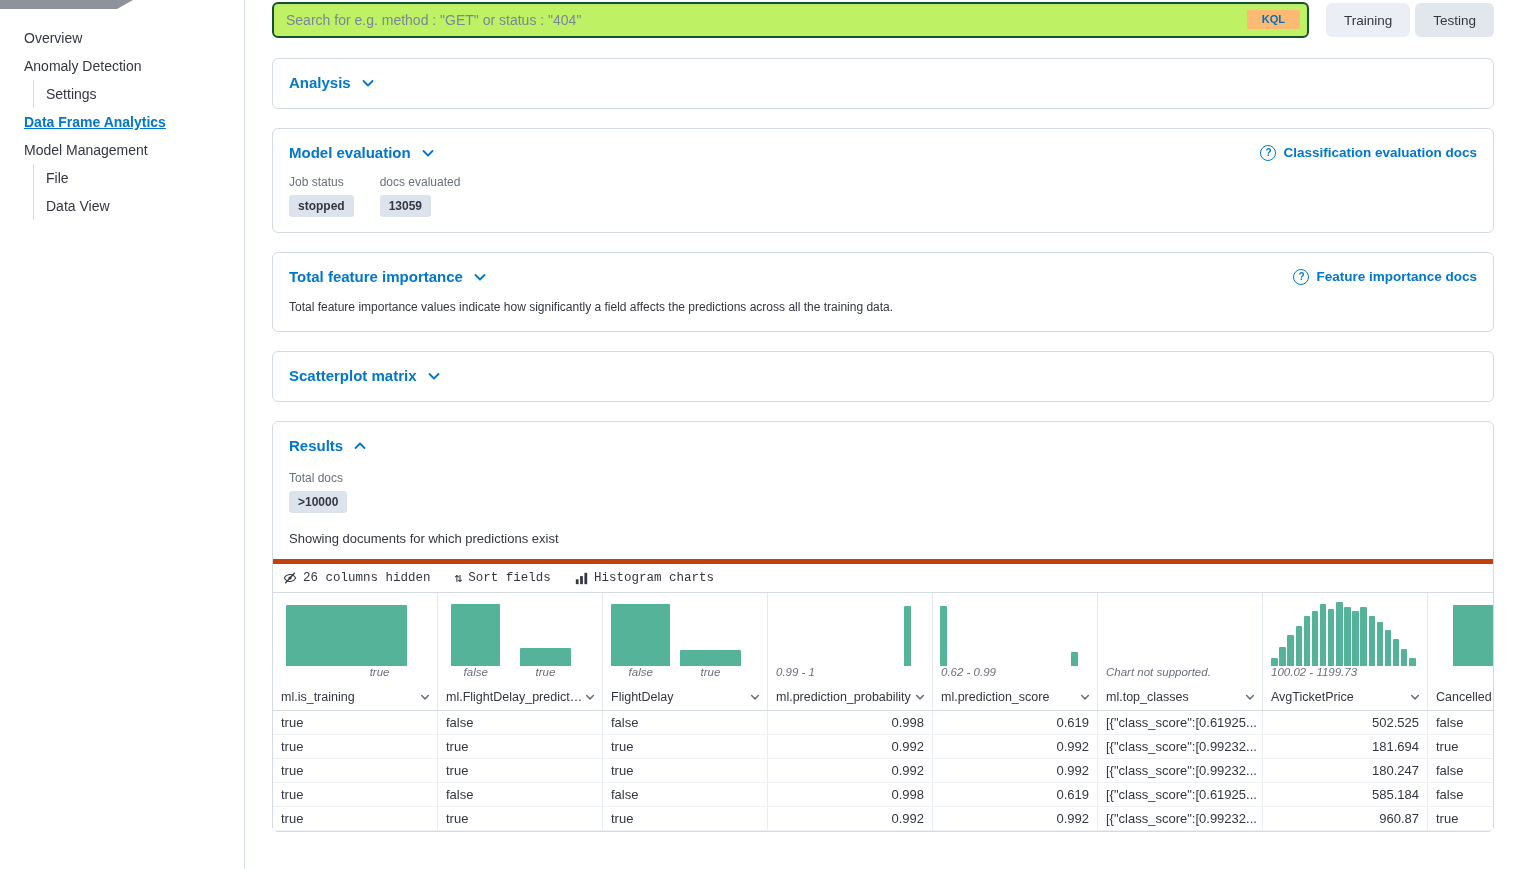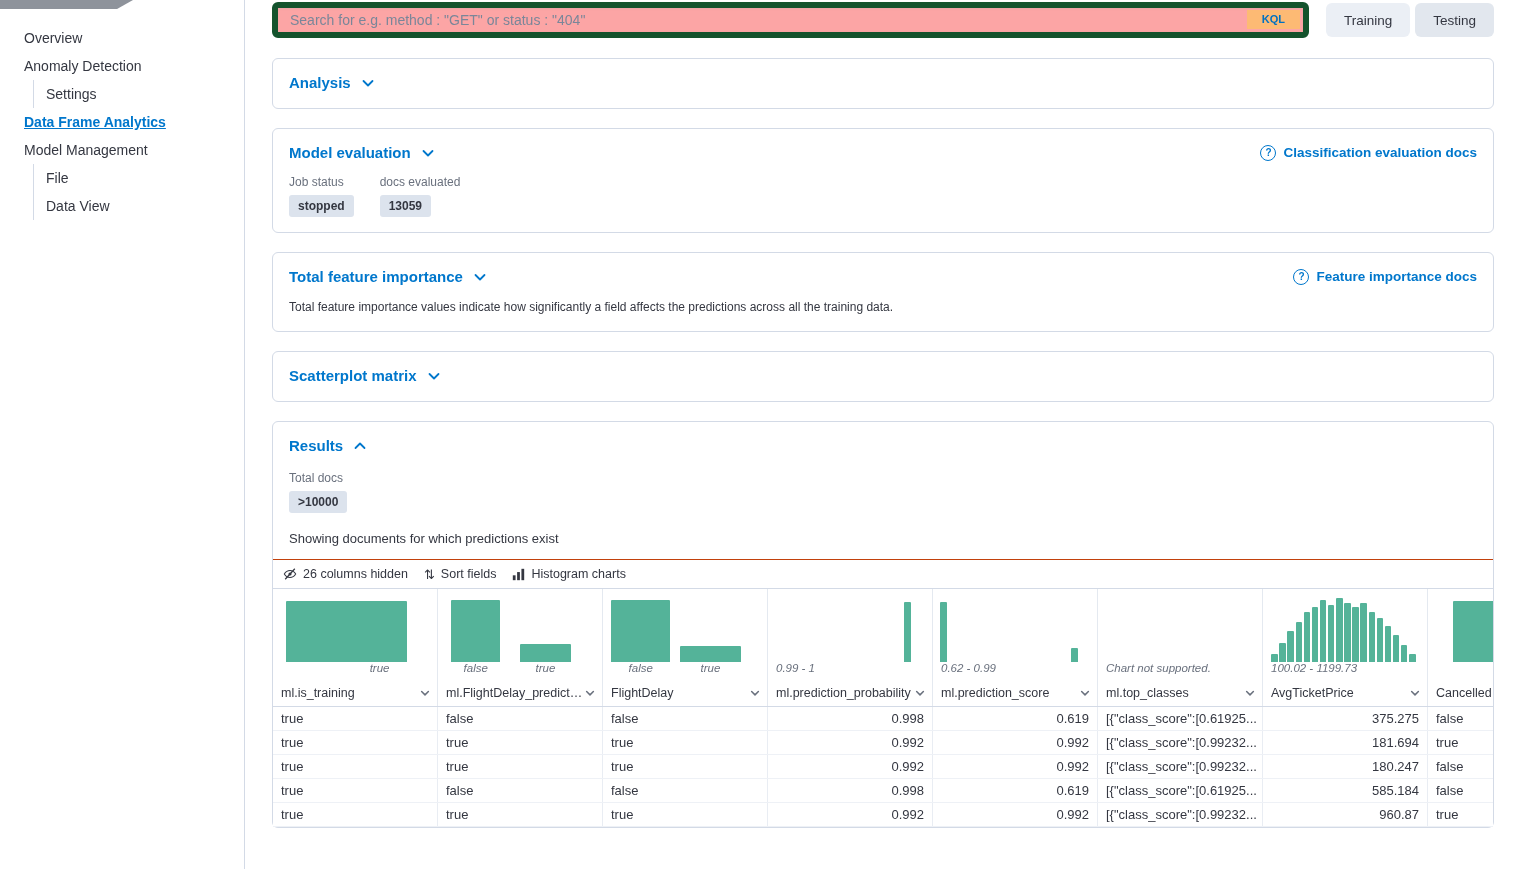--- a/index.html
+++ b/index.html
@@ -25,22 +25,22 @@
   .nav-item { font-size: 14px; color: #343741; padding: 5px 0; line-height: 18px; text-decoration: none; cursor: pointer; }
   .nav-item.indent { margin-left: 9px; border-left: 1px solid #D3DAE6; padding-left: 12px; }
   .nav-item.active { color: #0077CC; font-weight: 700; text-decoration: underline; }
 
   
   .main { flex: 1; padding: 2px 19px 0 27px; overflow: hidden; }
 
   .topbar { display: flex; align-items: center; gap: 5px; margin-bottom: 20px; }
   .search-wrap { position: relative; flex: 1; margin-right: 12px; }
   .search-input {
-    width: 100%; height: 36px; border: 6px solid #14532d; border-radius: 6px;
-    padding: 0 56px 0 12px; font-size: 14px; color: #343741; background: #fca5a5;
+    width: 100%; height: 36px; border: 2px solid #14532d; border-radius: 6px;
+    padding: 0 56px 0 12px; font-size: 14px; color: #343741; background: #bef264;
     font-family: inherit; box-shadow: inset 0 1px 2px rgba(152,162,179,0.18); outline: none;
   }
   .search-input::placeholder { color: #7A8699; }
   .kql-badge {
     position: absolute; right: 9px; top: 8px; background: #fdba74; color: #0071C2;
     font-size: 11px; font-weight: 700; padding: 4px 15px; border-radius: 0; line-height: 1; cursor: pointer;
   }
   .filter-btn {
     height: 34px; padding: 0 18px; border: none; border-radius: 6px; background: #EBEFF5;
     font-size: 13.5px; color: #343741; font-weight: 500; cursor: pointer; font-family: inherit;
@@ -60,21 +60,21 @@
   .field-label { font-size: 12px; color: #69707D; margin-bottom: 6px; }
   .badge { display: inline-block; background: #DCE3ED; color: #343741; font-size: 12px; font-weight: 600; padding: 3px 9px; border-radius: 3px; line-height: 1.35; }
   .panel-desc { font-size: 12px; color: #343741; margin-top: 11px; line-height: 18px; }
 
   
   .results-panel { padding: 0; margin-bottom: 0; }
   .results-top { padding: 13px 16px 0; }
   .results-top .field-label { margin-top: 15px; }
   .results-subtitle { font-size: 13px; color: #343741; margin-top: 18px; margin-bottom: 13px; }
 
-  .grid-toolbar { display: flex; align-items: center; gap: 16px; padding: 7px 10px; border-top: 1px solid #c2410c; border-bottom: 1px solid #D3DAE6; }
+  .grid-toolbar { display: flex; align-items: center; gap: 24px; padding: 7px 10px; border-top: 5px solid #c2410c; border-bottom: 1px solid #D3DAE6; font-family: Liberation Mono, monospace; }
   .toolbar-btn { display: inline-flex; align-items: center; gap: 6px; background: none; border: none; font-size: 12.5px; color: #343741; font-weight: 500; cursor: pointer; font-family: inherit; }
   .toolbar-icon { display: inline-flex; color: #343741; font-size: 13px; line-height: 1; }
 
   .grid { width: 100%; overflow: hidden; background: #fff; }
   .grid-header { display: flex; border-bottom: 1px solid #D3DAE6; }
   .col-head { width: 165px; min-width: 165px; border-right: 1px solid #E4E9F0; position: relative; background: #fff; }
   .col-chart { position: relative; height: 66px; margin-top: 7px; }
   .chart-bar { position: absolute; bottom: 0; background: #54B399; border-radius: 1px 1px 0 0; }
   .col-labels { position: relative; height: 17px; font-size: 11.5px; font-style: italic; color: #69707D; }
   .bar-label { position: absolute; transform: translateX(-50%); white-space: nowrap; }
@@ -369,21 +369,21 @@
               </button>
             </div>
           </div>
           <div class="grid-row">
             <div class="grid-cell">true</div>
             <div class="grid-cell">false</div>
             <div class="grid-cell">false</div>
             <div class="grid-cell right">0.998</div>
             <div class="grid-cell right">0.619</div>
             <div class="grid-cell">[{"class_score":[0.61925...</div>
-            <div class="grid-cell right">375.275</div>
+            <div class="grid-cell right">502.525</div>
             <div class="grid-cell">false</div>
           </div>
           <div class="grid-row">
             <div class="grid-cell">true</div>
             <div class="grid-cell">true</div>
             <div class="grid-cell">true</div>
             <div class="grid-cell right">0.992</div>
             <div class="grid-cell right">0.992</div>
             <div class="grid-cell">[{"class_score":[0.99232...</div>
             <div class="grid-cell right">181.694</div>

